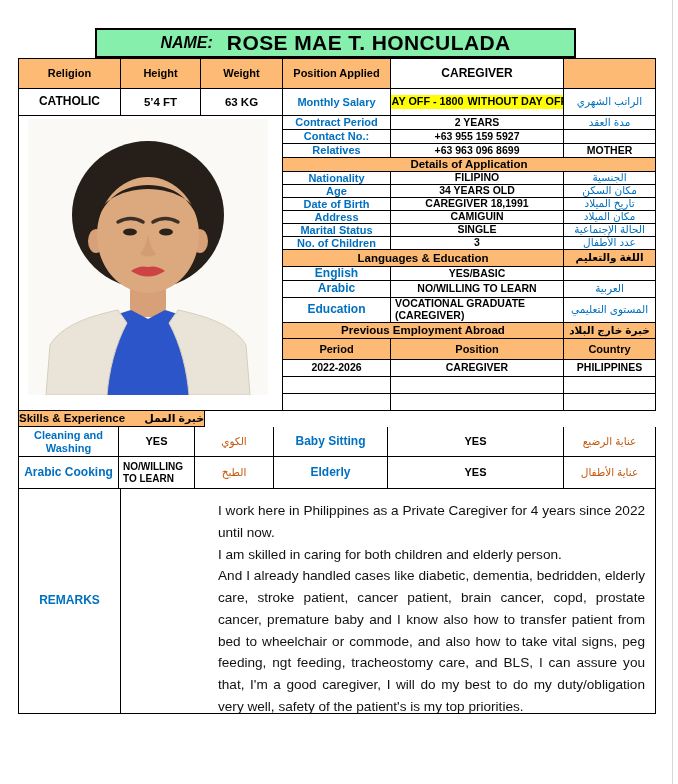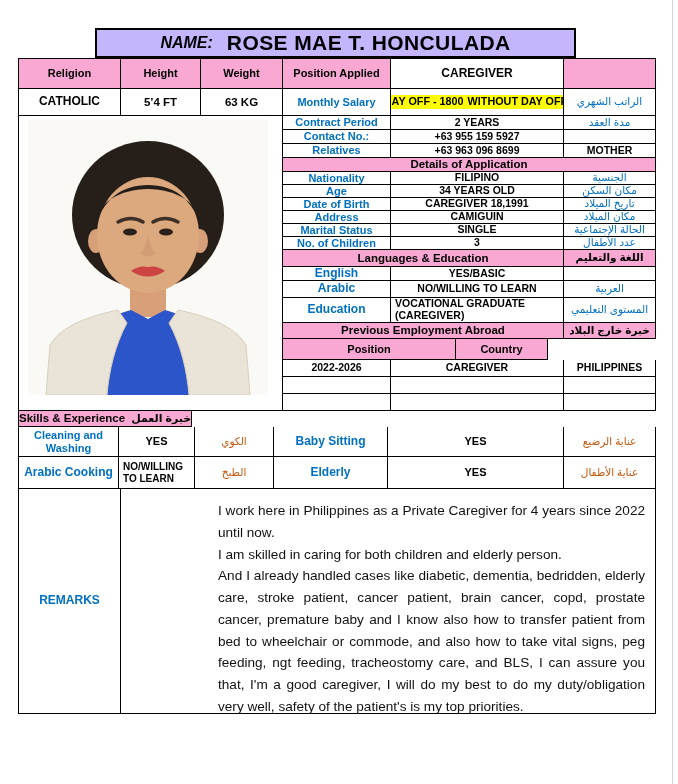--- a/index.html
+++ b/index.html
@@ -8,36 +8,36 @@
   .page {
     position:relative; width:678px; height:784px; background:#ffffff;
     font-family:"Liberation Sans","DejaVu Sans",sans-serif; color:#000;
     overflow:hidden;
   }
   .page-edge { position:absolute; right:5px; top:0; width:1px; height:784px; background:#d6d6d6; }
 
   
   .name-box {
     position:absolute; left:95px; top:28px; width:481px; height:30px;
-    border:2px solid #000; background:#c4b5fd;
+    border:2px solid #000; background:#86efac;
     display:flex; align-items:center; justify-content:center; gap:14px;
   }
   .name-label { font-style:italic; font-weight:bold; font-size:16px; }
   .name-value { font-weight:bold; font-size:21px; letter-spacing:.4px; white-space:nowrap; }
 
   
   .tbl { position:absolute; left:18px; top:58px; width:638px; border-left:1px solid #000; border-top:1px solid #000; }
   .row { display:flex; }
   .c {
     border-right:1px solid #000; border-bottom:1px solid #000;
     display:flex; align-items:center; justify-content:center; text-align:center;
     overflow:hidden; line-height:1.12;
   }
   .col { display:flex; flex-direction:column; }
-  .gray { background:#f9a8d4; }
+  .gray { background:#fdba74; }
   .hdr { font-weight:bold; font-size:11px; }
   .val { font-weight:bold; font-size:10.5px; }
   .lbl-blue { color:#0070C0; font-weight:bold; font-size:11px; }
   .ar  { color:#0070C0; font-size:10.5px; direction:rtl; }
   .ar-black { color:#000; font-weight:bold; font-size:10.5px; direction:rtl; }
   .ar-orange { color:#C45911; font-size:10.5px; direction:rtl; }
   .bar { font-weight:bold; font-size:11.5px; }
 
   
   .w102{width:102px}.w80{width:80px}.w82{width:82px}
@@ -197,20 +197,21 @@
             <div class="c val w173 h25 left-align">VOCATIONAL GRADUATE (CAREGIVER)</div>
             <div class="c ar w92 h25">المستوى التعليمي</div>
           </div>
 
         <div class="row">
           <div class="c gray bar w281 h16">Previous Employment Abroad</div>
           <div class="c gray ar-black w92 h16">خبرة خارج البلاد</div>
         </div>
 
         <div class="row">
+          <div class="c gray hdr w108 h21">Period</div>
           <div class="c gray hdr w173 h21">Position</div>
           <div class="c gray hdr w92 h21">Country</div>
         </div>
         <div class="row">
           <div class="c val w108 h17">2022-2026</div>
           <div class="c val w173 h17">CAREGIVER</div>
           <div class="c val w92 h17">PHILIPPINES</div>
         </div>
         <div class="row">
           <div class="c val w108 h17"></div>
@@ -219,21 +220,21 @@
         </div>
         <div class="row">
           <div class="c val w108 h17"></div>
           <div class="c val w173 h17"></div>
           <div class="c val w92 h17"></div>
         </div>
       </div>
     </div>
 
     <div class="row">
-      <div class="c gray w637 h16" style="gap:6px">
+      <div class="c gray w637 h16" style="gap:19px">
         <span class="bar">Skills &amp; Experience</span>
         <span class="ar-black" style="font-size:11px">خبرة العمل</span>
       </div>
     </div>
 
     <div class="row">
       <div class="c lbl-blue w100 h30">Cleaning and Washing</div>
       <div class="c val w76 h30" style="font-size:11px">YES</div>
       <div class="c ar-orange w79 h30">الكوي</div>
       <div class="c lbl-blue w114 h30" style="font-size:12px">Baby Sitting</div>

